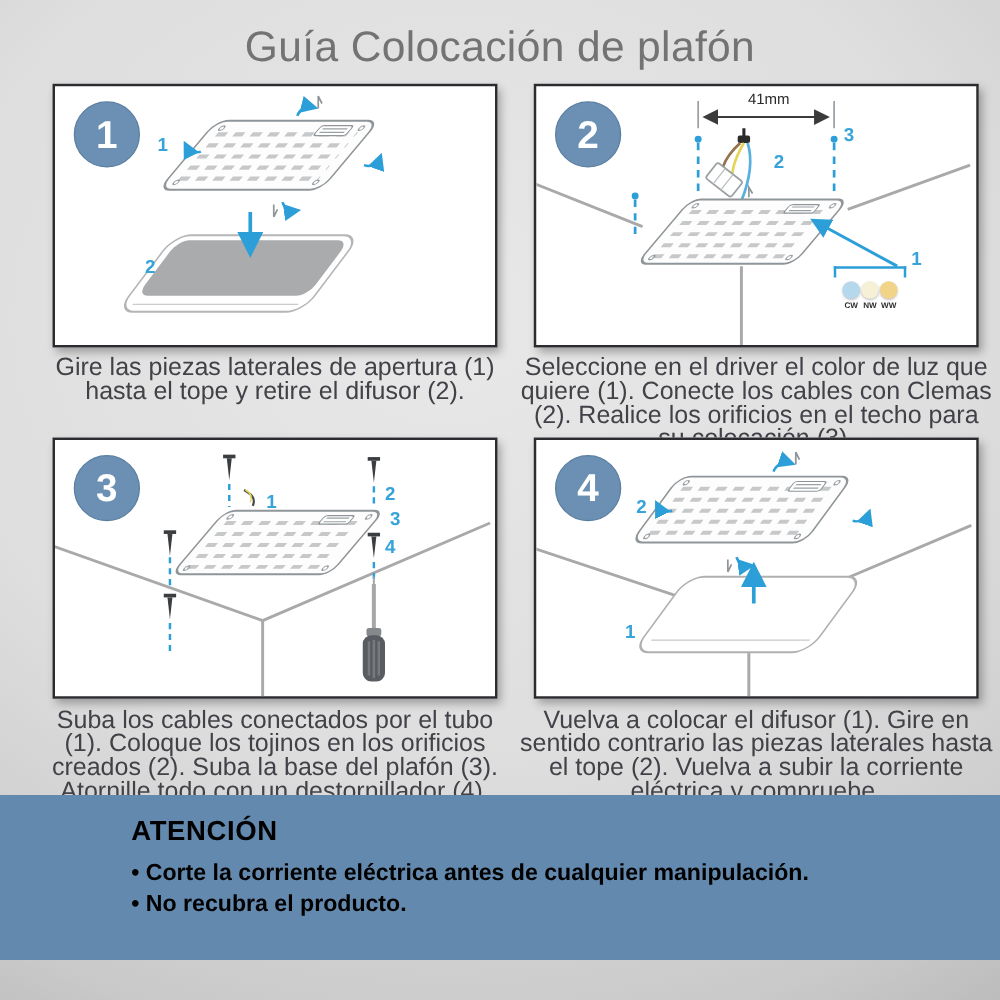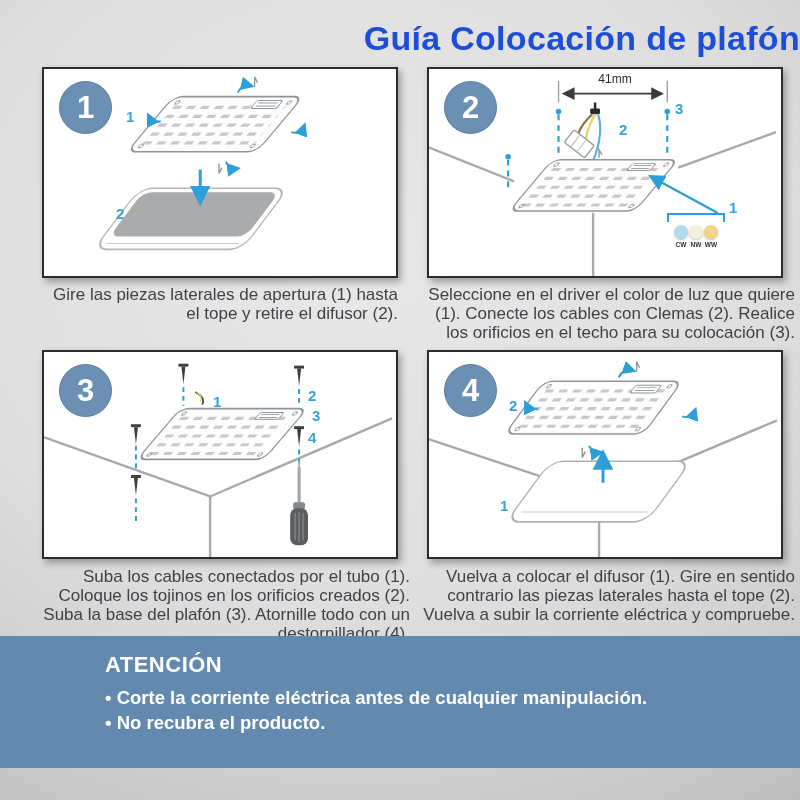--- a/index.html
+++ b/index.html
@@ -2,43 +2,43 @@
 <html><head>
 <meta charset="utf-8">
 <style>
   *{margin:0;padding:0;box-sizing:border-box}
   html,body{width:800px;height:800px}
   body{
     font-family:"Liberation Sans",sans-serif;
     background:radial-gradient(130% 110% at 45% 32%, #e8e8e8 0%, #dedede 40%, #c9c9c9 66%, #a6a6a6 90%, #8f8f8f 100%);
     position:relative;overflow:hidden;
   }
-  .title{position:absolute;top:19px;left:0;width:100%;text-align:right;
-    font-size:34px;font-weight:700;color:#1d4ed8;letter-spacing:.3px}
+  .title{position:absolute;top:19px;left:0;width:100%;text-align:center;
+    font-size:34px;font-weight:400;color:#737373;letter-spacing:.3px}
   .panel{position:absolute;width:356px;background:#fff;border:2px solid #2c2c30;
     box-shadow:3px 4px 7px rgba(40,40,40,.38)}
   #p1{left:42px;top:67px;height:211px}
   #p2{left:427px;top:67px;height:211px}
   #p3{left:42px;top:350px;height:209px}
   #p4{left:427px;top:350px;height:209px}
   .illus{position:absolute;left:0;top:0;width:100%;height:100%}
   .badge{position:absolute;left:15px;top:12px;width:53px;height:53px;border-radius:50%;
     background:#6b90b3;border:1px solid #587ea1;color:#fff;font-size:31px;font-weight:700;
     display:flex;align-items:center;justify-content:center;z-index:3}
   .ann{position:absolute;color:#36a4da;font-size:15px;font-weight:700;line-height:1;z-index:4}
   .dim-label{position:absolute;left:140px;top:3px;width:92px;text-align:center;
     font-size:12px;font-weight:400;color:#2b2b2b;z-index:4}
-  .caption{position:absolute;text-align:right;font-size:17px;line-height:19px;
+  .caption{position:absolute;text-align:center;font-size:20px;line-height:19px;
     color:#414147;font-weight:400}
   #c1{left:42px;top:285px;width:356px}
   #c2{left:415px;top:285px;width:380px}
   #c3{left:30px;top:567px;width:380px}
   #c4{left:415px;top:567px;width:380px}
   .attention{position:absolute;left:0;top:636px;width:800px;height:132px;
-    background:#6389ae;color:#ffffff;padding:16px 40px 12px 105px}
+    background:#6389ae;color:#000000;padding:16px 40px 12px 105px}
   .attention h2{font-size:22px;font-weight:700;letter-spacing:.5px;margin-bottom:7px}
   .attention ul{list-style:none}
   .attention li{font-size:18.5px;line-height:25px;font-weight:700}
   .attention li::before{content:"\2022\00a0"}
   .selector{position:absolute;left:235px;top:144px;width:64px;z-index:4}
   .bracket{height:9px;border:2px solid #2d9fd8;border-bottom:none;margin:0 3px}
   .dots{display:flex;justify-content:center;margin-top:3px}
   .dot{width:14px;height:14px;border-radius:50%;box-shadow:0 1px 2px rgba(0,0,0,.25)}
   .dot+.dot{margin-left:1px}
   .dot-cw{background:#b5d8ec}.dot-nw{background:#f6f1d6}.dot-ww{background:#f2d489}

